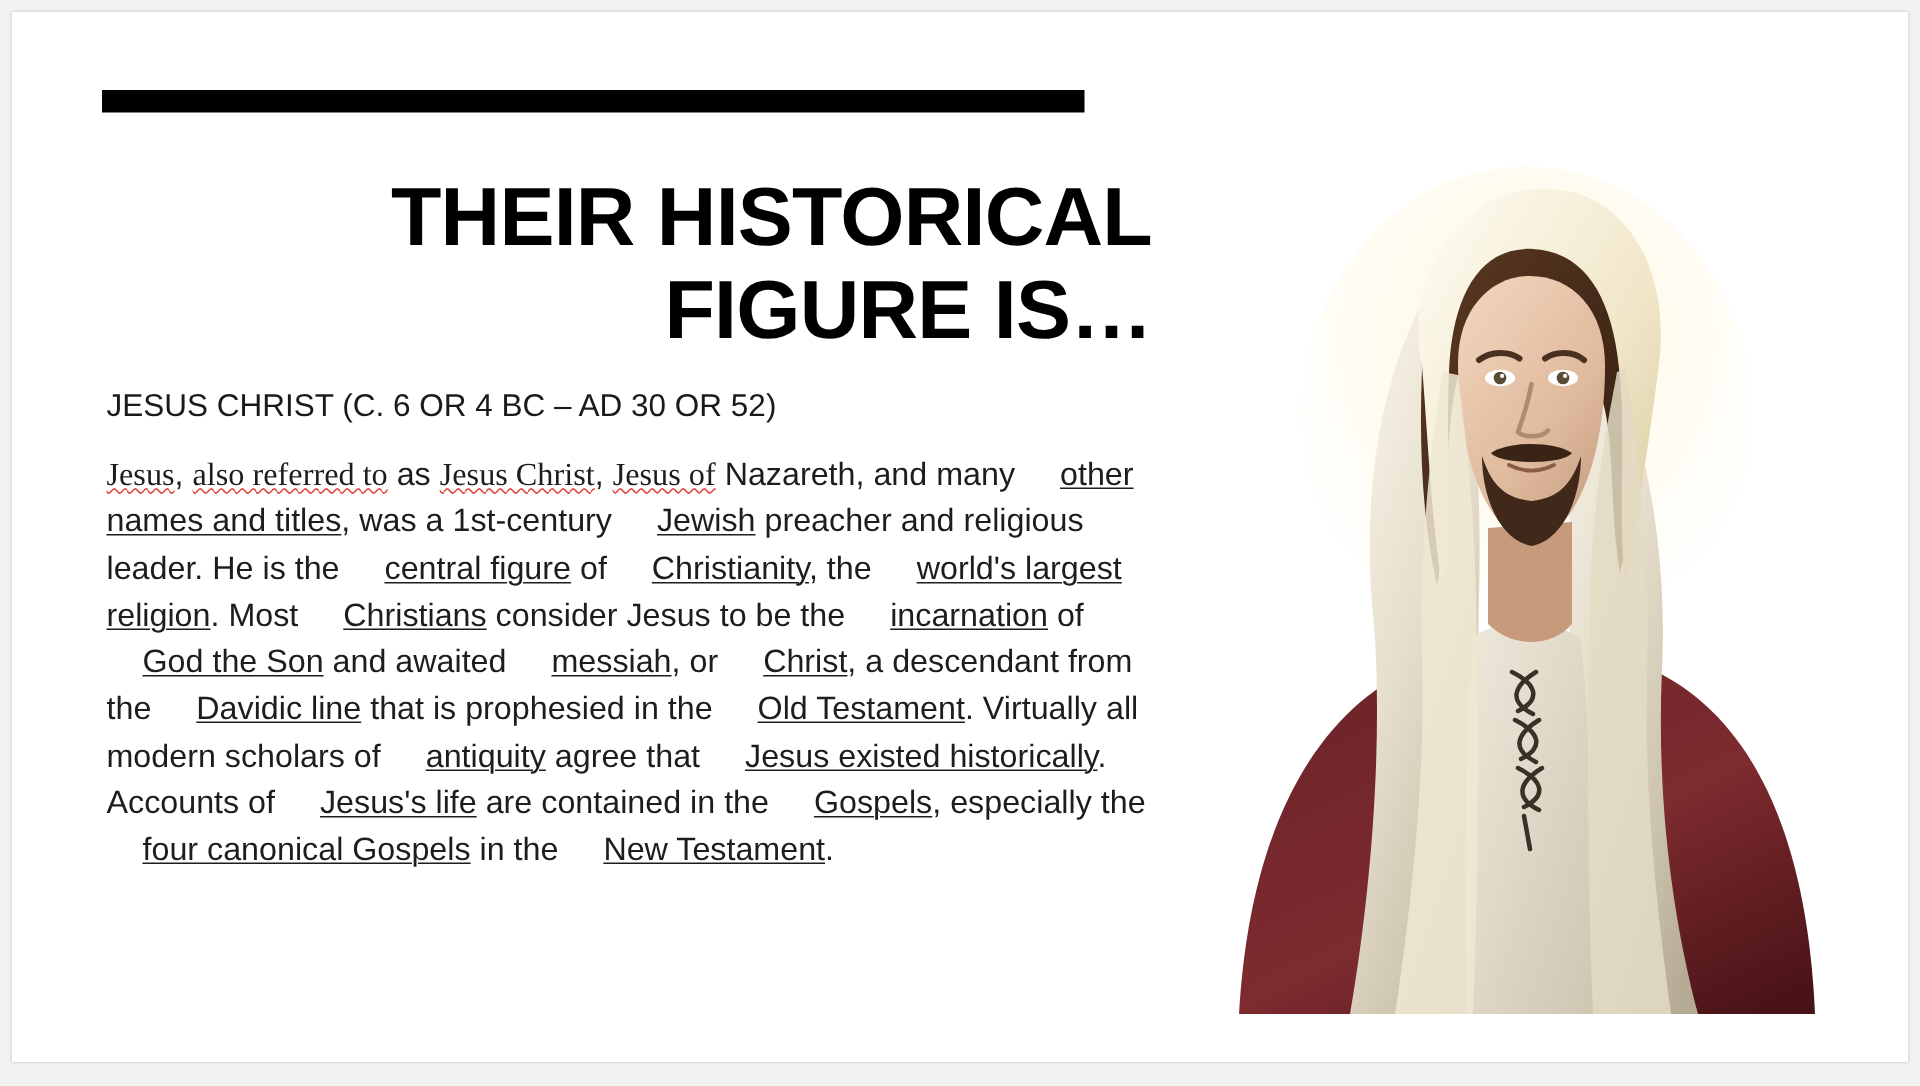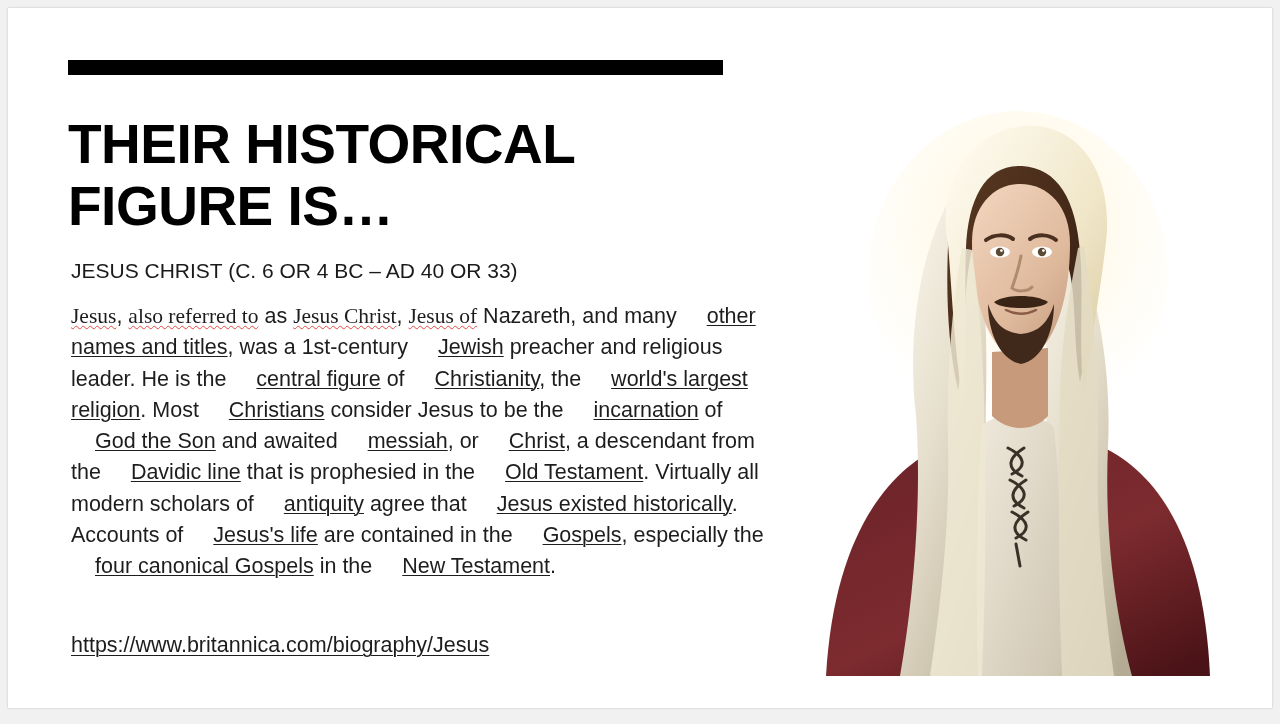--- a/index.html
+++ b/index.html
@@ -35,20 +35,21 @@
     position: absolute;
     left: 60px;
     top: 106px;
     width: 700px;
     font-size: 55px;
     line-height: 1.12;
     font-weight: bold;
     letter-spacing: -0.5px;
     color: #000000;
     white-space: pre-line;
+    text-align: right;
   }
   .subtitle {
     position: absolute;
     left: 63px;
     top: 250px;
     width: 720px;
     font-size: 21px;
     line-height: 1.2;
     color: #1a1a1a;
   }
@@ -101,27 +102,26 @@
 </style>
 </head>
 <body>
 
 <div class="slide">
 
   <div class="rule"></div>
 
   <div class="title">THEIR HISTORICAL FIGURE IS…</div>
 
-  <div class="subtitle">JESUS CHRIST (C. 6 OR 4 BC – AD 40 OR 33)</div>
+  <div class="subtitle">JESUS CHRIST (C. 6 OR 4 BC – AD 30 OR 52)</div>
 
   <div class="body-text">
     <span class="spell">Jesus</span>, <span class="spell">also referred to</span> as <span class="spell">Jesus Christ</span>, <span class="spell">Jesus of</span> Nazareth, and many <span class="u">other names and titles</span>, was a 1st-century <span class="u">Jewish</span> preacher and religious leader. He is the <span class="u">central figure</span> of <span class="u">Christianity</span>, the <span class="u">world's largest religion</span>. Most <span class="u">Christians</span> consider Jesus to be the <span class="u">incarnation</span> of <span class="u">God the Son</span> and awaited <span class="u">messiah</span>, or <span class="u">Christ</span>, a descendant from the <span class="u">Davidic line</span> that is prophesied in the <span class="u">Old Testament</span>. Virtually all modern scholars of <span class="u">antiquity</span> agree that <span class="u">Jesus existed historically</span>. Accounts of <span class="u">Jesus's life</span> are contained in the <span class="u">Gospels</span>, especially the <span class="u">four canonical Gospels</span> in the <span class="u">New Testament</span>.
   </div>
 
-  <a class="link" href="#">https://www.britannica.com/biography/Jesus</a>
 
   <div class="image-box">
     <svg class="portrait" viewBox="0 0 440 580" preserveAspectRatio="xMidYMid meet">
       <defs>
         <linearGradient id="bgw" x1="0" y1="0" x2="0" y2="1">
           <stop offset="0%" stop-color="#ffffff"></stop>
           <stop offset="100%" stop-color="#ffffff"></stop>
         </linearGradient>
         <linearGradient id="robe" x1="0.1" y1="0" x2="0.9" y2="1">
           <stop offset="0%" stop-color="#6b2329"></stop>

